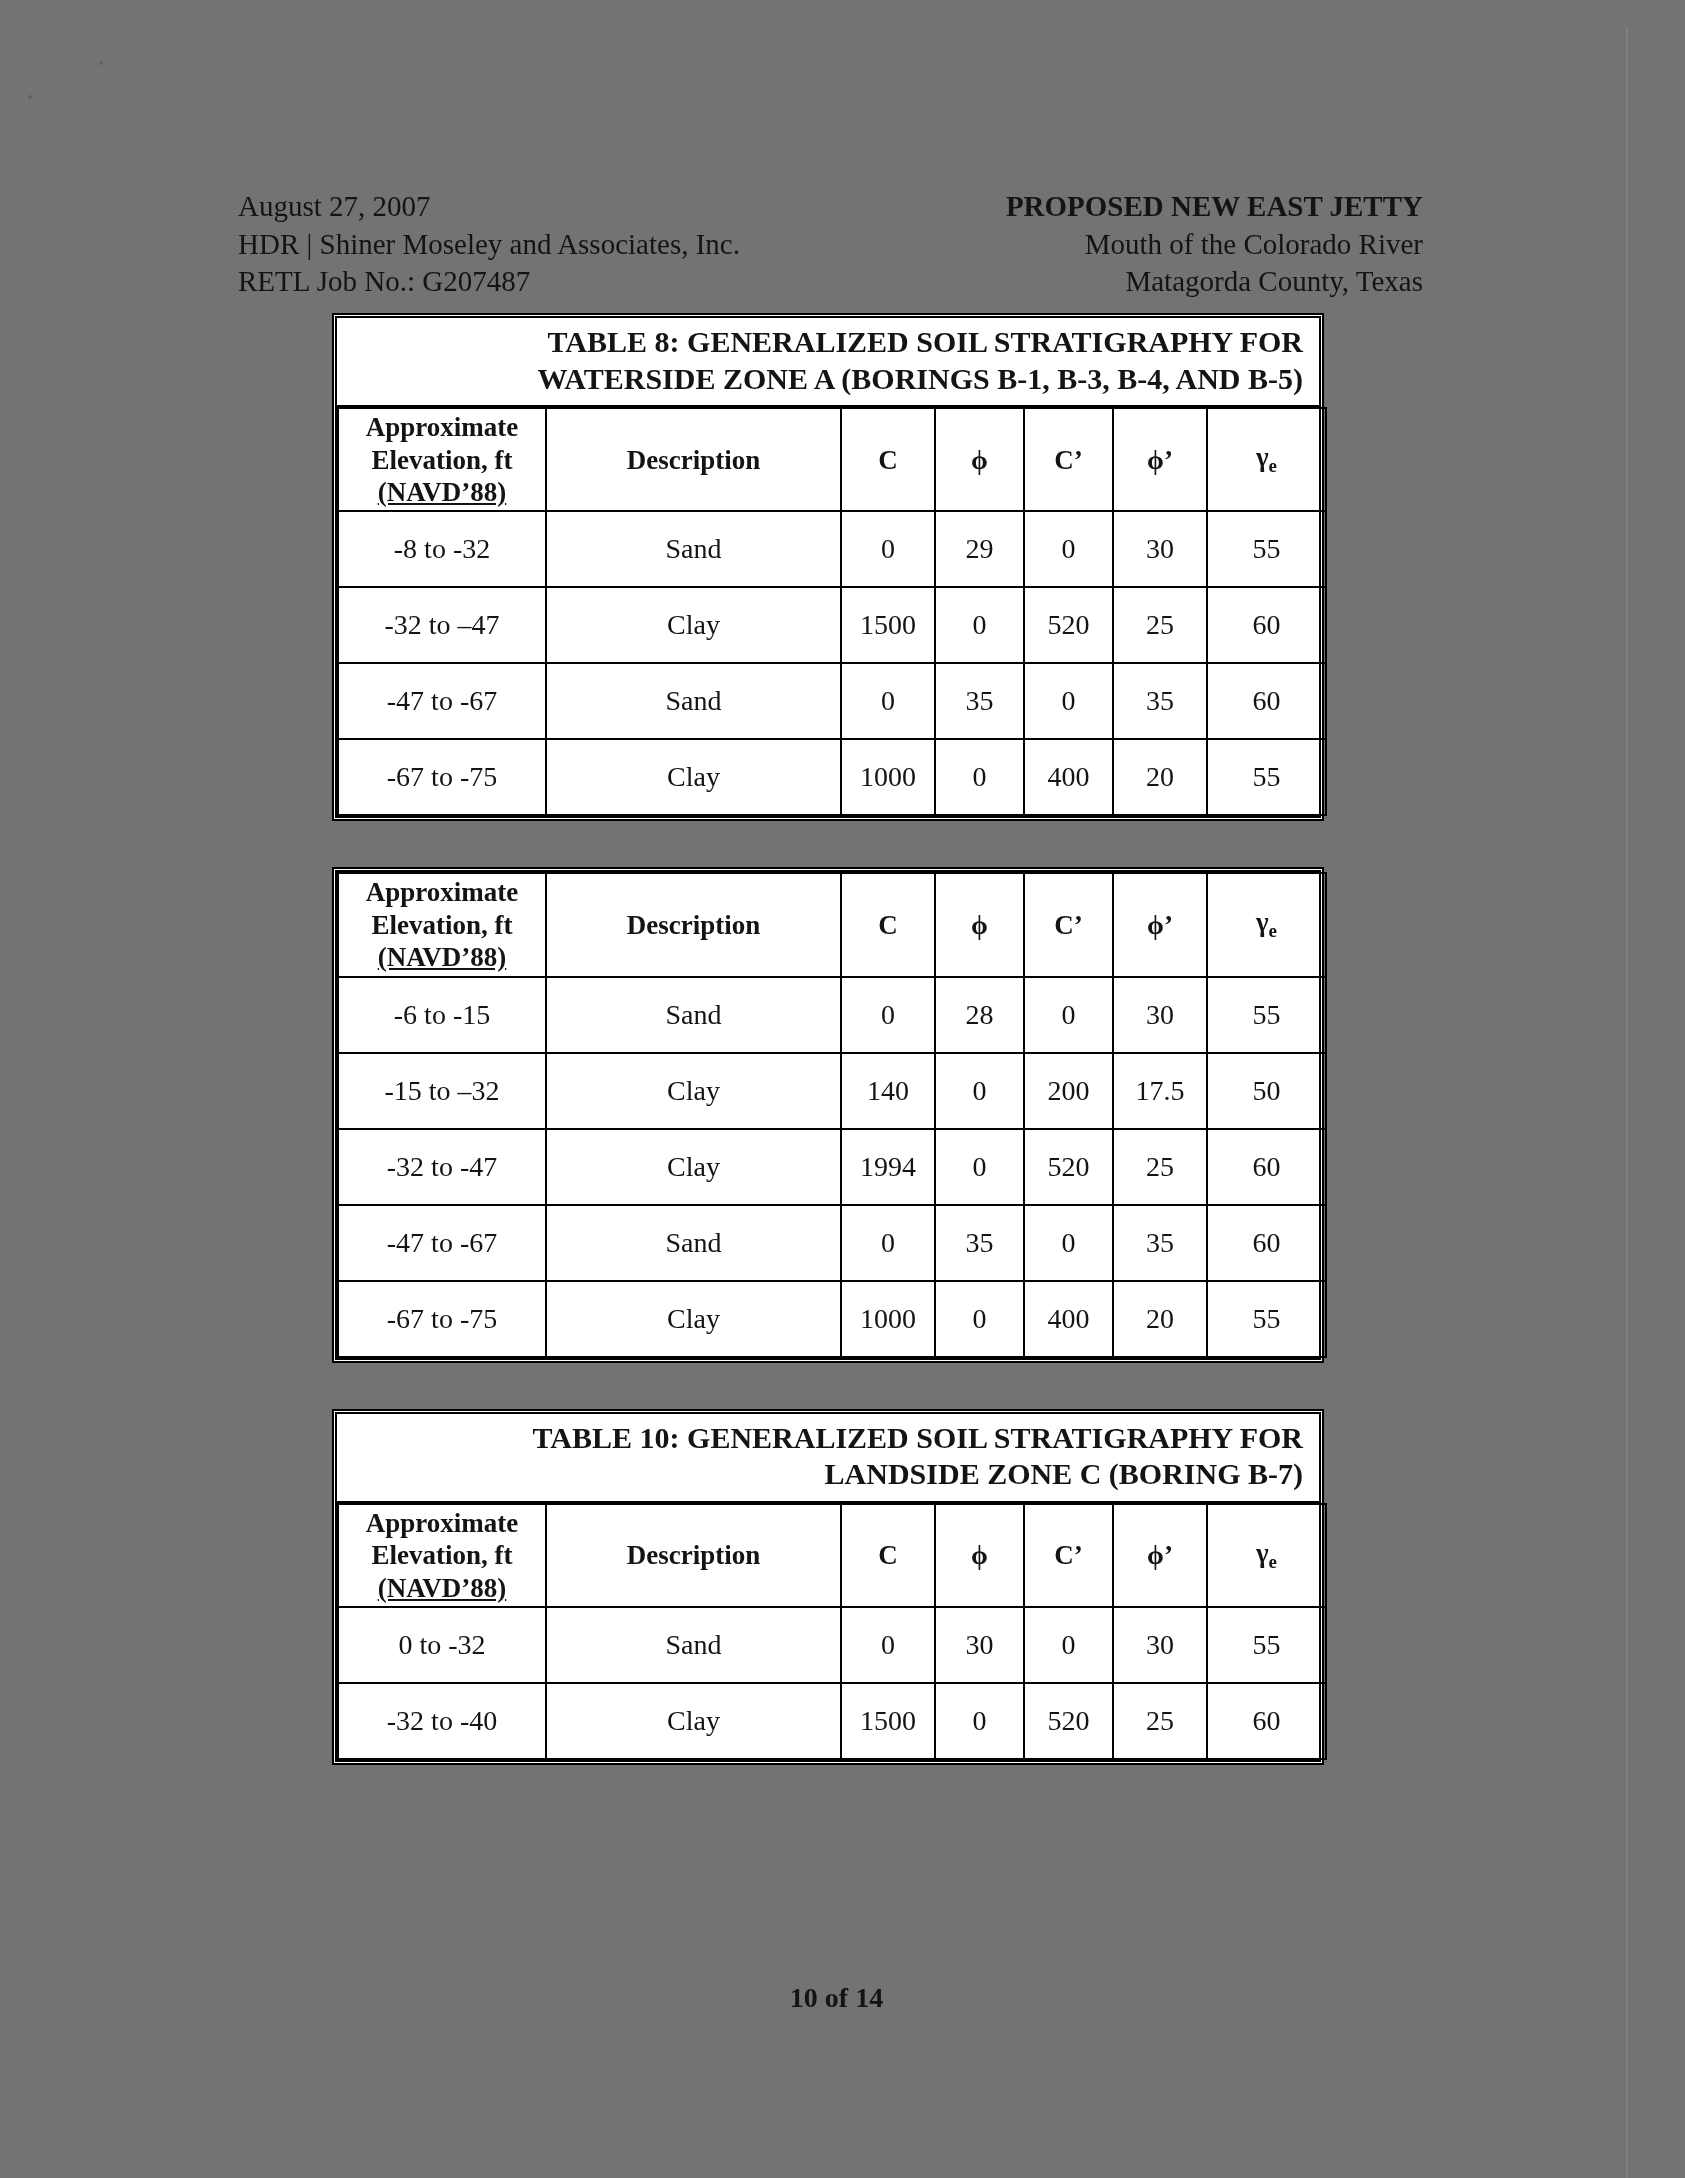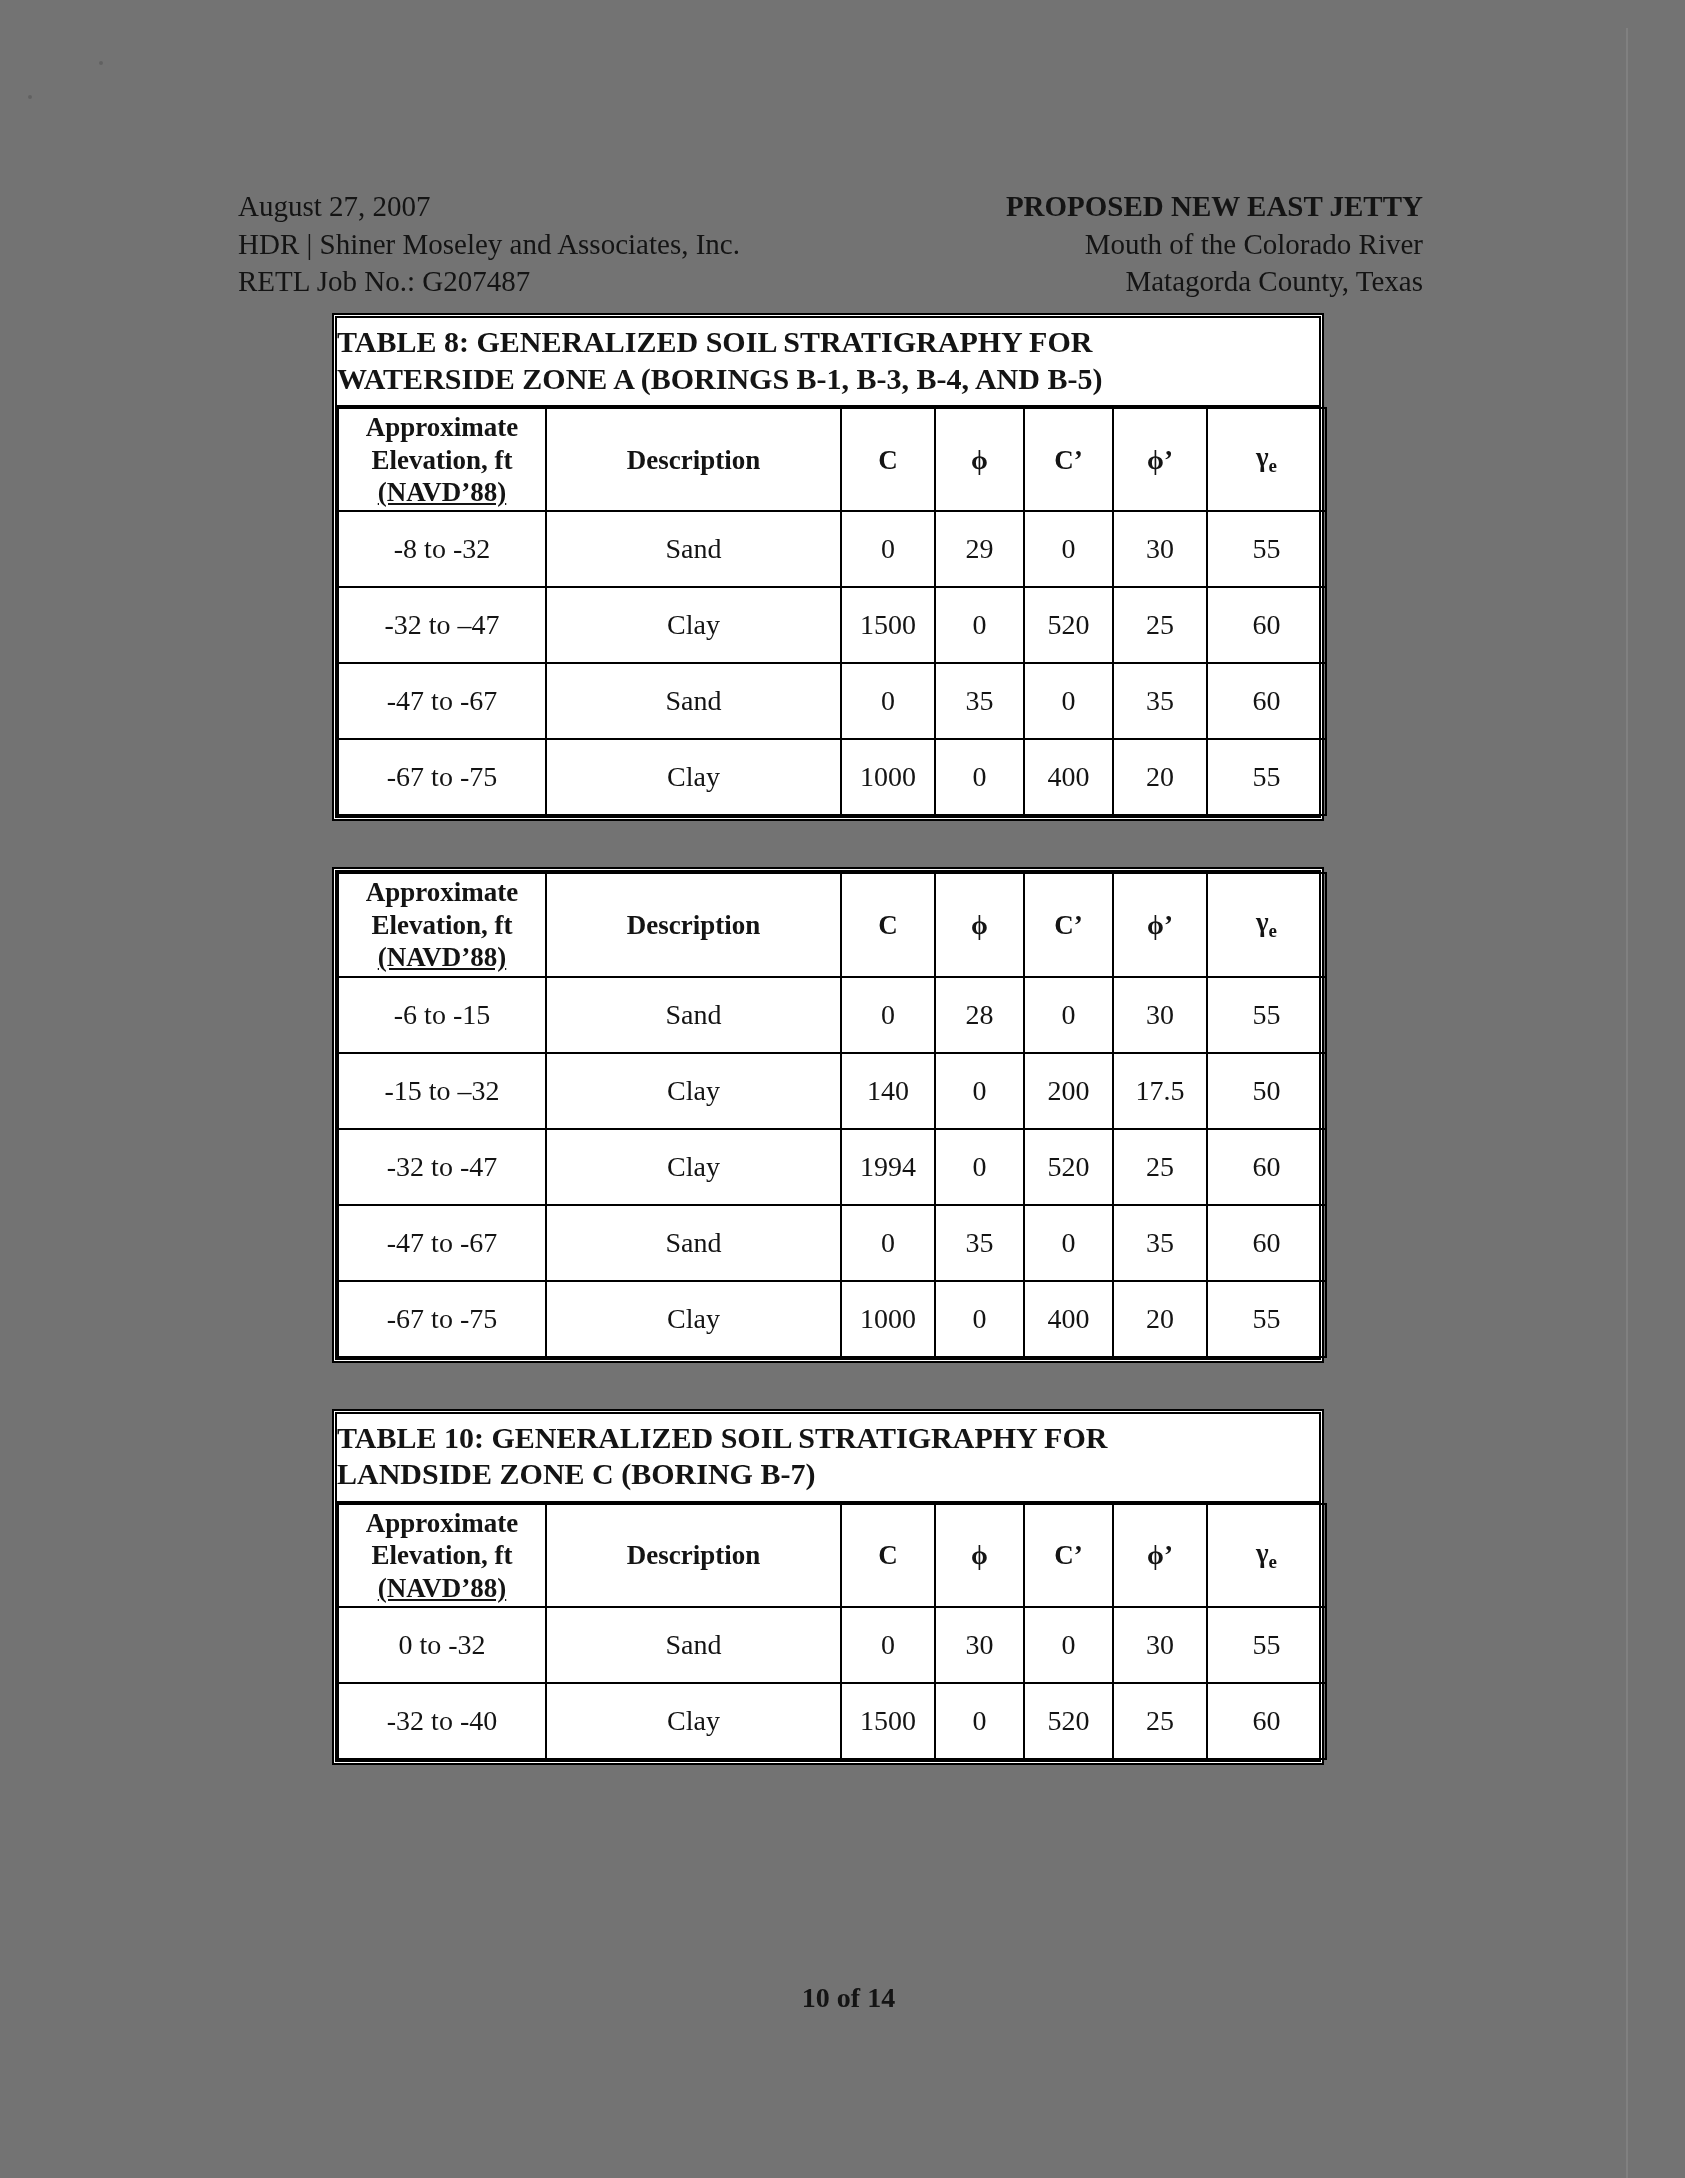--- a/index.html
+++ b/index.html
@@ -22,41 +22,41 @@
     font-size:29px; line-height:1.3;
   }
   .hdr-right { text-align:right; }
   .hdr-right .b1 { font-weight:bold; }
 
   
   .tables-wrap { position:absolute; top:313px; left:332px; width:992px; }
   .soil-table { margin-bottom:46px; }
   .table-box { border:5px double #000; background:#fff; }
   .t-title {
-    font-weight:bold; font-size:30px; line-height:1.22; text-align:left;
-    padding:6px 0 8px; border-bottom:2px solid #000;
+    font-weight:bold; font-size:30px; line-height:1.22; text-align:right;
+    padding:6px 16px 8px; border-bottom:2px solid #000;
   }
   table.grid { border-collapse:collapse; width:100%; font-size:28px; table-layout:fixed; }
   table.grid th, table.grid td {
     border:2px solid #000; text-align:center; vertical-align:middle; padding:2px 4px;
   }
   table.grid th { height:99px; font-weight:bold; font-size:27px; line-height:1.2; }
   table.grid td { height:76px; }
   th .u { text-decoration:underline;text-align:center; }
   col.c-elev  { width:208px; }
   col.c-desc  { width:295px; }
   col.c-n     { width:94px; }
   col.c-n2    { width:89px; }
   col.c-g     { width:119px; }
   sub.gsub { font-size:19px; }
 
   
   .doc-footer {
     position:absolute; top:1982px; left:0; width:1673px; text-align:center;
-    font-weight:bold; font-size:28px;margin-left:12px;
+    font-weight:bold; font-size:28px;
   }
 </style>
 </head>
 <body>
 
 <div class="page">
 
   <div class="scan-line-right"></div>
   <div class="speck s1"></div>
   <div class="speck s2"></div>

